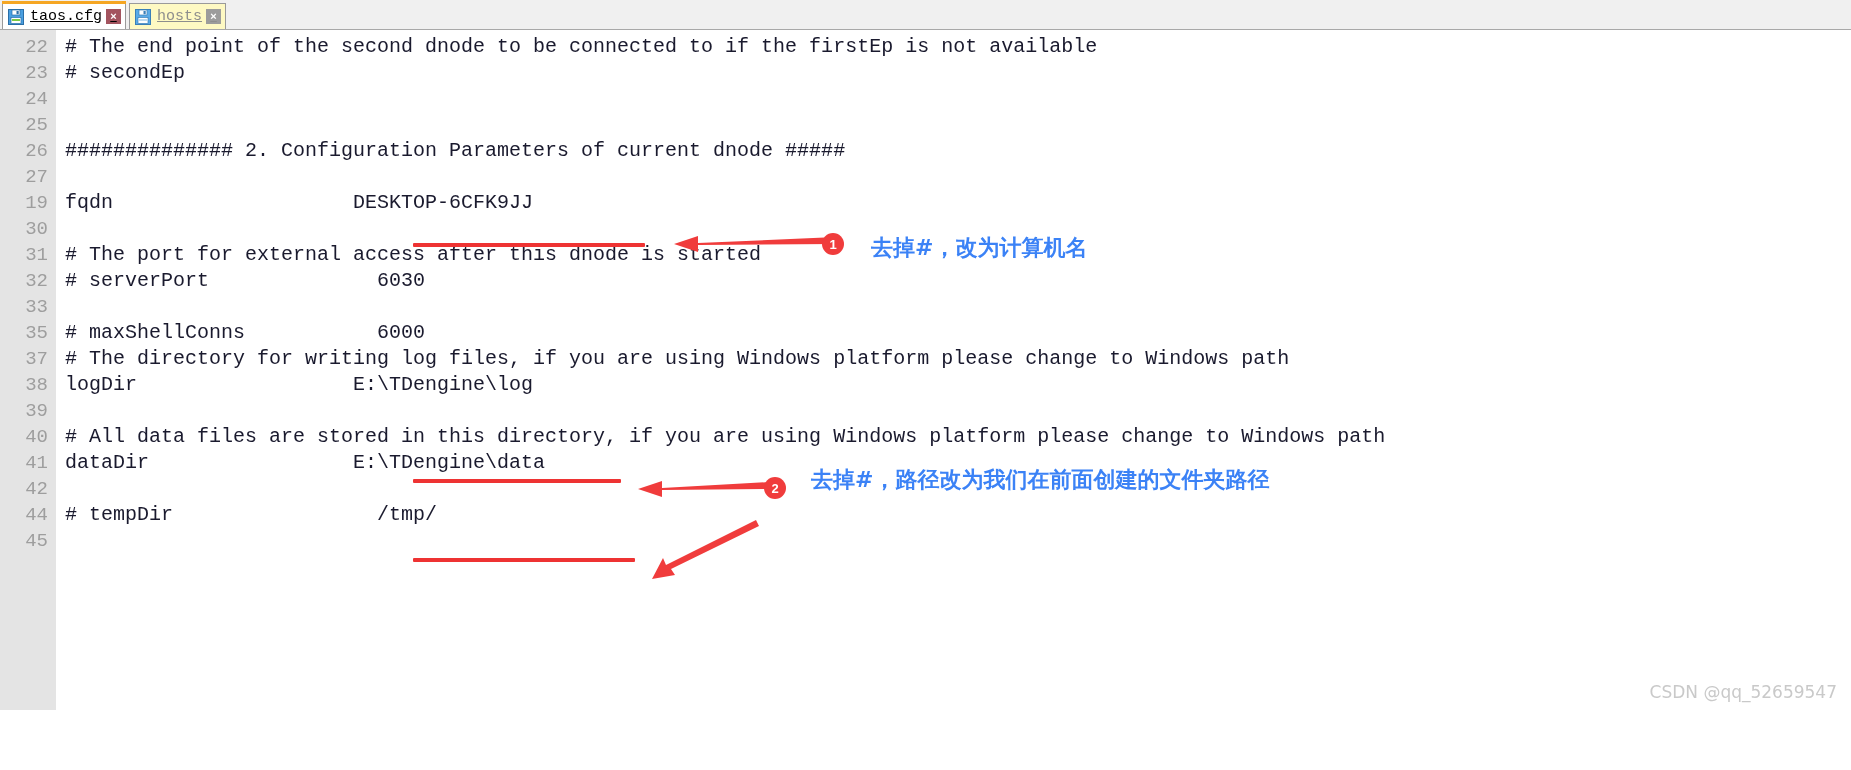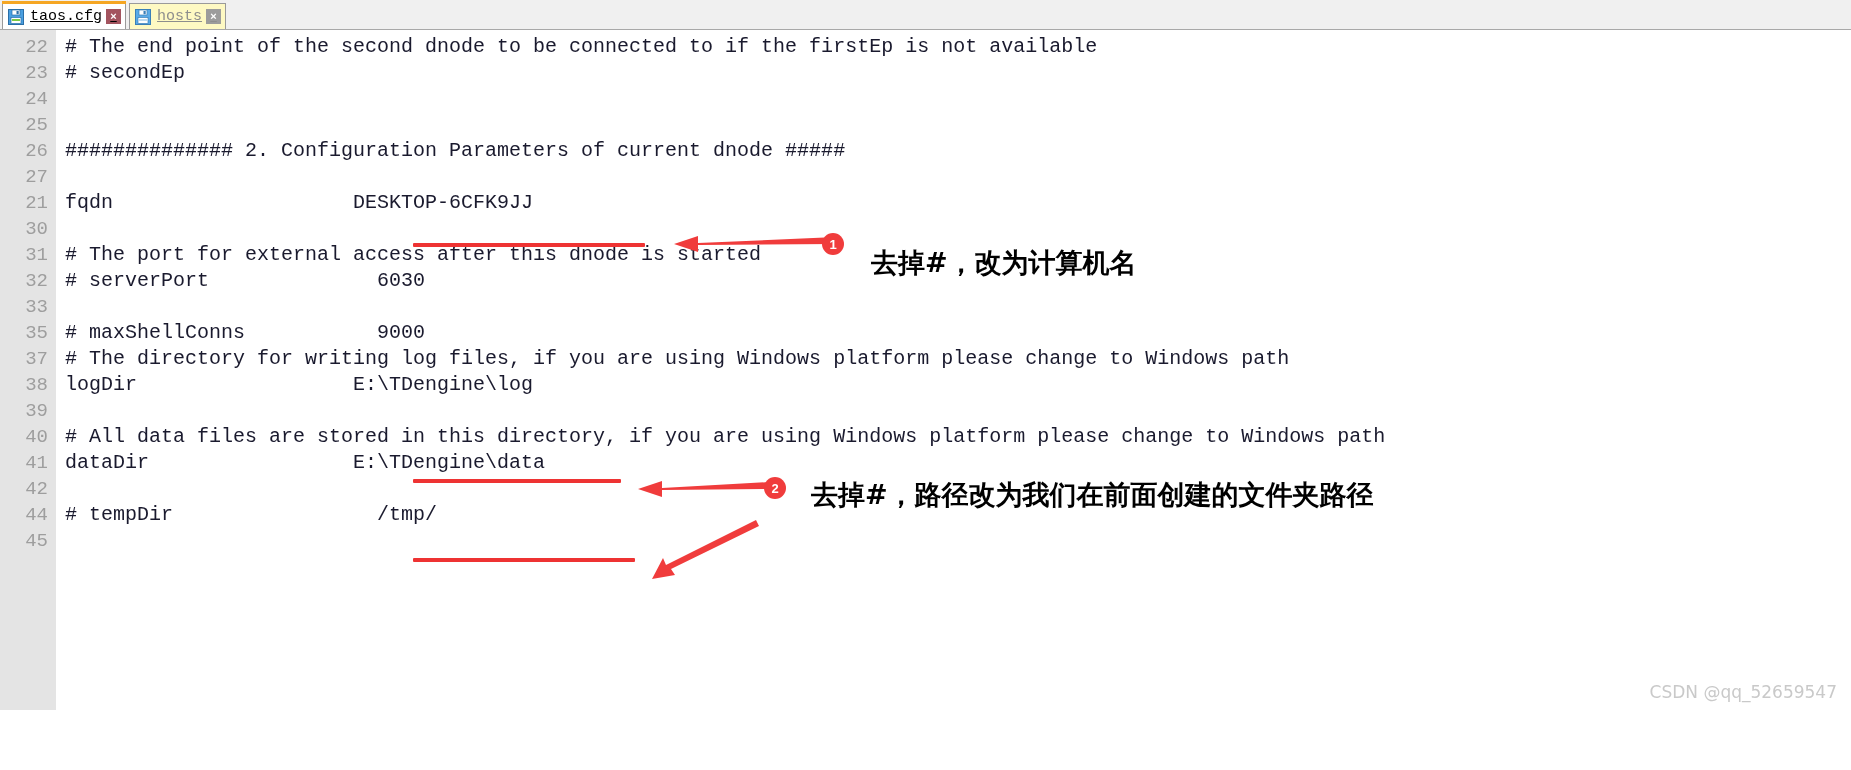--- a/index.html
+++ b/index.html
@@ -157,26 +157,25 @@
     font-family: "Liberation Sans", "DejaVu Sans", sans-serif;
     font-size: 13px;
     font-weight: bold;
     display: flex;
     align-items: center;
     justify-content: center;
     line-height: 1;
   }
   .note {
     position: absolute;
-    color: #000000;
+    color: #3b82f6;
     font-family: "DejaVu Sans", "Liberation Sans", sans-serif;
-    font-size: 27px;
+    font-size: 22px;
     font-weight: bold;
     white-space: nowrap;
-    margin-top: 12px;
   }
   .arrow-svg { position: absolute; }
 
   .watermark {
     position: absolute;
     right: 14px;
     bottom: 8px;
     color: #c9c9c9;
     font-family: "DejaVu Sans", "Liberation Sans", sans-serif;
     font-size: 17px;
@@ -220,26 +219,26 @@
 
 <div class="editor">
   <div class="gutter"></div>
   <div class="code" id="code-lines">
       <div class="line"><div class="ln">22</div><div class="txt"># The end point of the second dnode to be connected to if the firstEp is not available</div></div>
       <div class="line"><div class="ln">23</div><div class="txt"># secondEp</div></div>
       <div class="line"><div class="ln">24</div><div class="txt"></div></div>
       <div class="line"><div class="ln">25</div><div class="txt"></div></div>
       <div class="line"><div class="ln">26</div><div class="txt">############## 2. Configuration Parameters of current dnode #####</div></div>
       <div class="line"><div class="ln">27</div><div class="txt"></div></div>
-      <div class="line"><div class="ln">21</div><div class="txt">fqdn                    DESKTOP-6CFK9JJ</div></div>
+      <div class="line"><div class="ln">19</div><div class="txt">fqdn                    DESKTOP-6CFK9JJ</div></div>
       <div class="line"><div class="ln">30</div><div class="txt"></div></div>
       <div class="line"><div class="ln">31</div><div class="txt"># The port for external access after this dnode is started</div></div>
       <div class="line"><div class="ln">32</div><div class="txt"># serverPort              6030</div></div>
       <div class="line"><div class="ln">33</div><div class="txt"></div></div>
-      <div class="line"><div class="ln">35</div><div class="txt"># maxShellConns           9000</div></div>
+      <div class="line"><div class="ln">35</div><div class="txt"># maxShellConns           6000</div></div>
       <div class="line"><div class="ln">37</div><div class="txt"># The directory for writing log files, if you are using Windows platform please change to Windows path</div></div>
       <div class="line"><div class="ln">38</div><div class="txt">logDir                  E:\TDengine\log</div></div>
       <div class="line"><div class="ln">39</div><div class="txt"></div></div>
       <div class="line"><div class="ln">40</div><div class="txt"># All data files are stored in this directory, if you are using Windows platform please change to Windows path</div></div>
       <div class="line"><div class="ln">41</div><div class="txt">dataDir                 E:\TDengine\data</div></div>
       <div class="line"><div class="ln">42</div><div class="txt"></div></div>
       <div class="line"><div class="ln">44</div><div class="txt"># tempDir                 /tmp/</div></div>
       <div class="line"><div class="ln">45</div><div class="txt"></div></div>
     </div>
 

